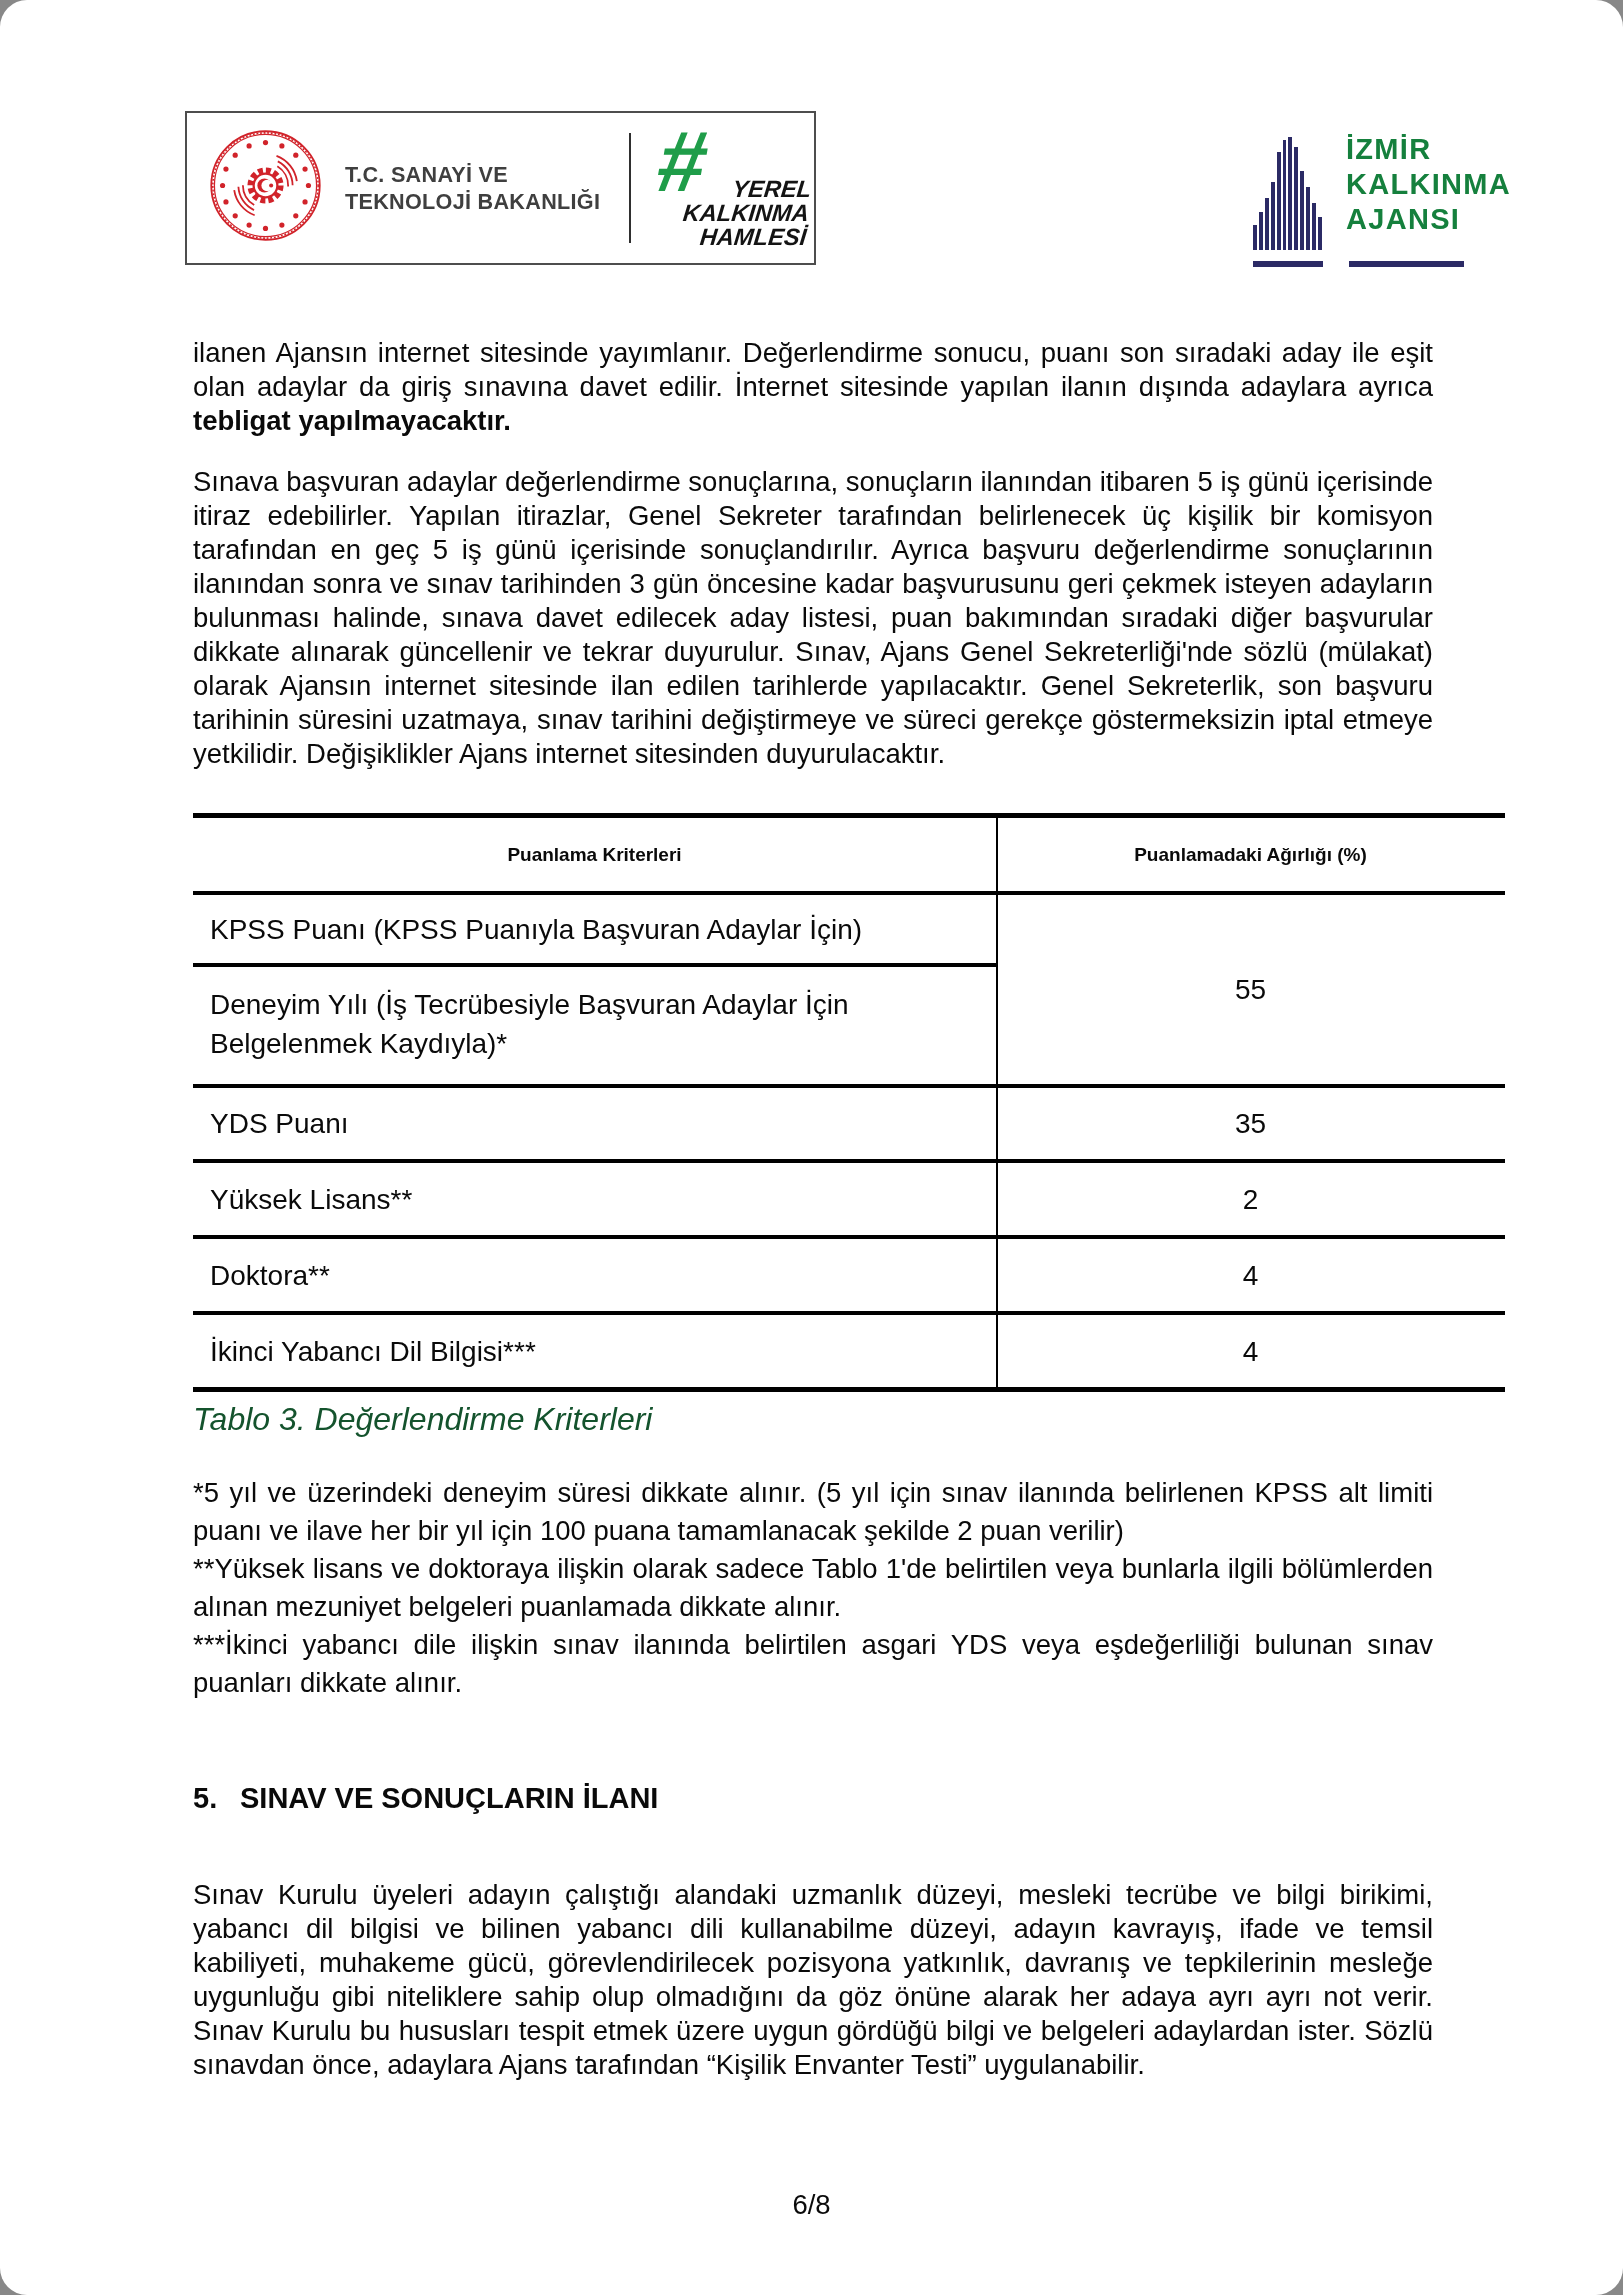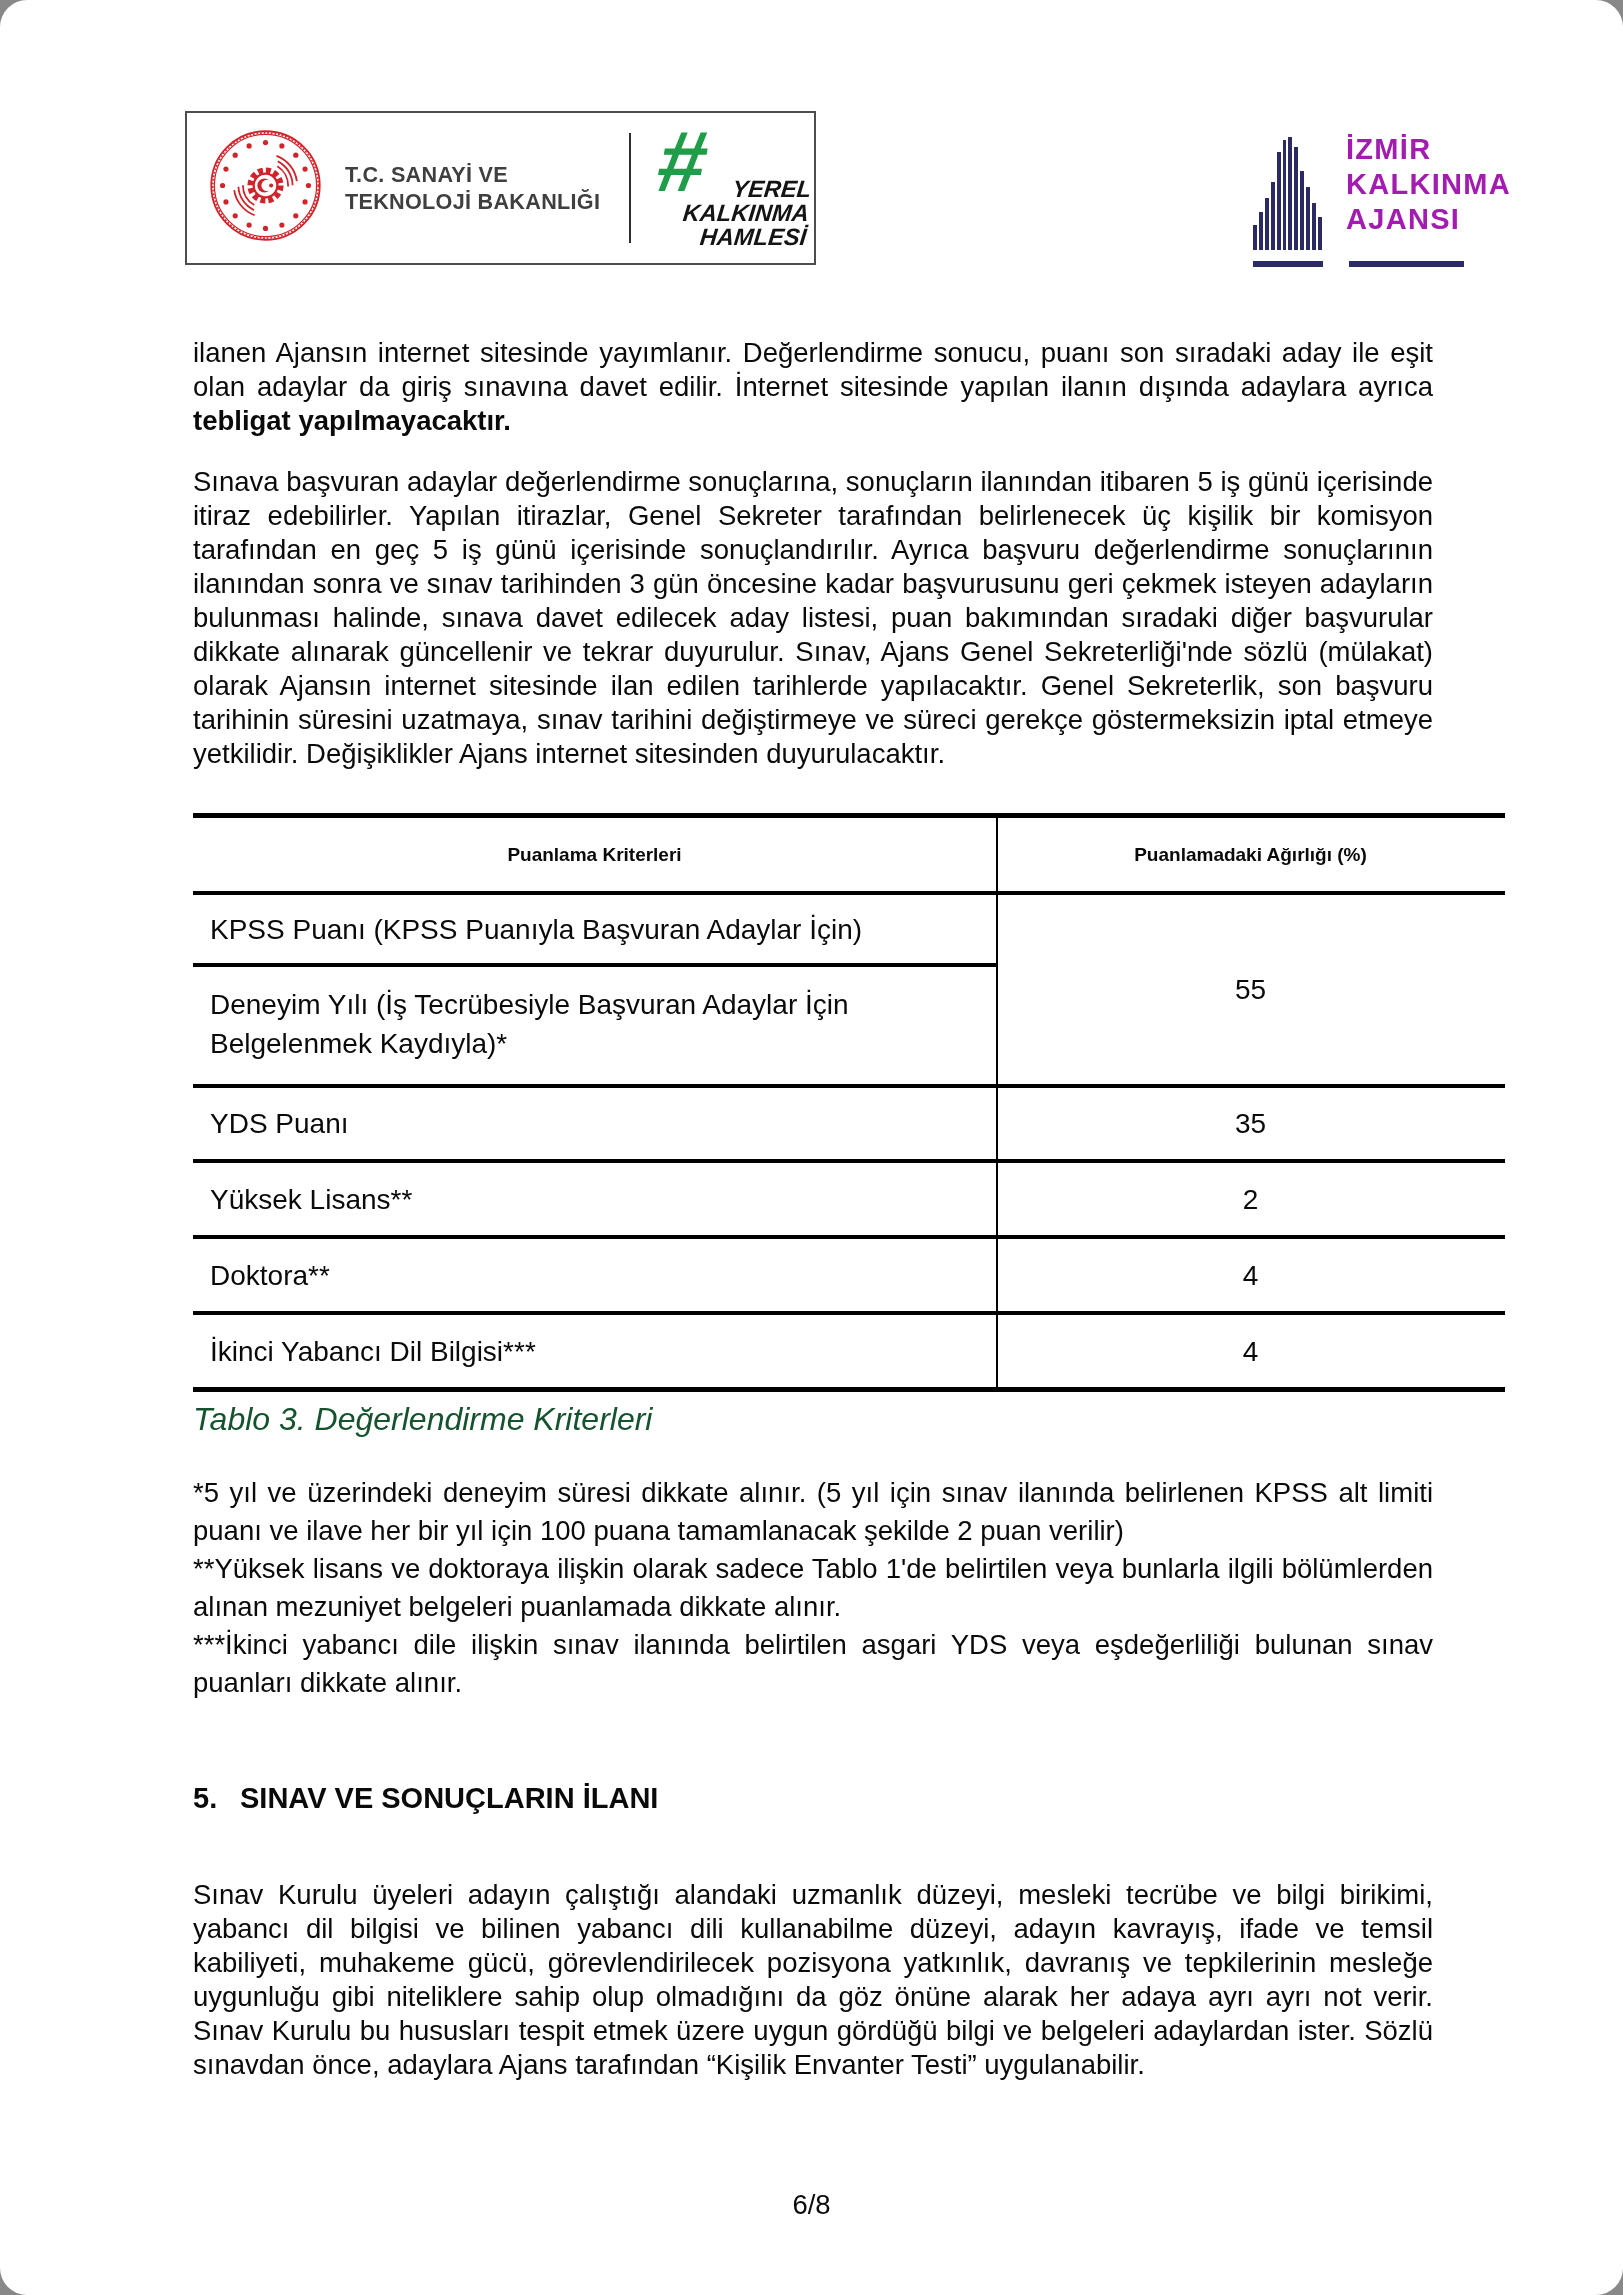--- a/index.html
+++ b/index.html
@@ -26,21 +26,21 @@
   }
   .hamle-words{
     position:absolute; right:0px; bottom:2.6px; text-align:right; font-weight:700; font-style:italic;
     font-size:23.6px; line-height:24px; color:#141414; transform:skewX(-6deg); letter-spacing:0px;
   }
   
   .izka{position:absolute; left:1253px; top:137px; width:262px; height:134px;}
   .izka-tower{position:absolute; left:0; top:0; width:69px; height:113px; display:flex; align-items:flex-end; justify-content:space-between;}
   .izka-tower i{display:block; width:3.9px; background:#2b2a65;}
   .izka-underline-tower{position:absolute; left:0; top:124px; width:70px; height:5.9px; background:#2b2a65;}
-  .izka-text{position:absolute; left:93px; top:-5.2px; font-weight:700; color:#a21caf; font-size:29px; line-height:35px; letter-spacing:1.3px;}
+  .izka-text{position:absolute; left:93px; top:-5.2px; font-weight:700; color:#15803d; font-size:29px; line-height:35px; letter-spacing:1.3px;}
   .izka-underline-text{position:absolute; left:96px; top:124px; width:115px; height:5.9px; background:#2b2a65;}
   
   .para{position:absolute; left:193px; width:1240px; font-size:27.5px; line-height:34px; text-align:justify;margin-top:36px;}
   .b{font-weight:700;}
   
   .tblwrap{position:absolute; left:193px; top:813px; width:1312px;}
   .tbl{position:relative; width:1312px; border-top:5.2px solid #000; border-bottom:5.2px solid #000; font-size:28px; line-height:39px;}
   .vline{position:absolute; left:803px; top:0; bottom:0; width:2px; background:#000;}
   .trow{display:grid; grid-template-columns:803px 1fr;}
   .sep{border-bottom:4.6px solid #000;}

